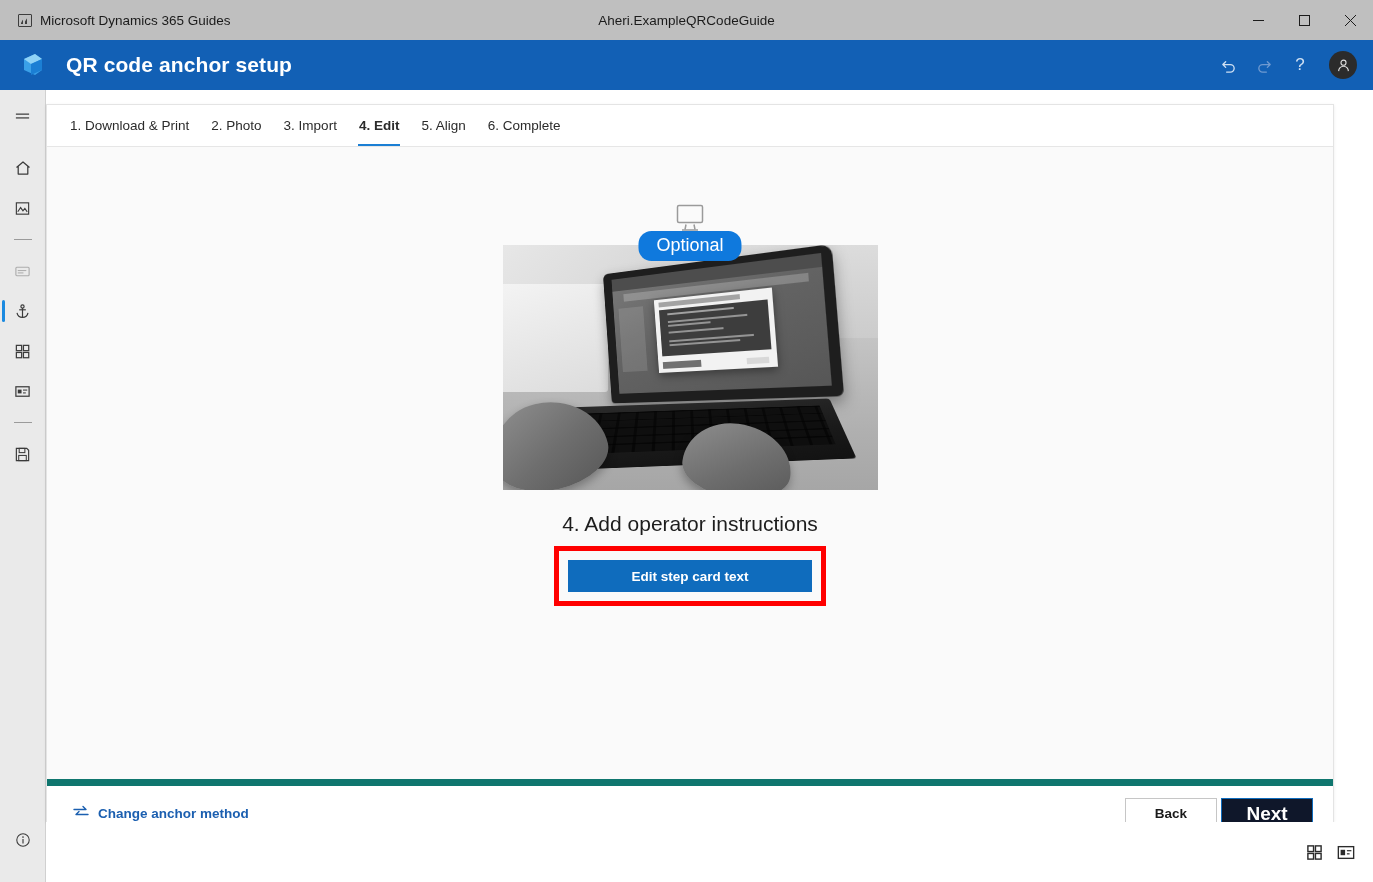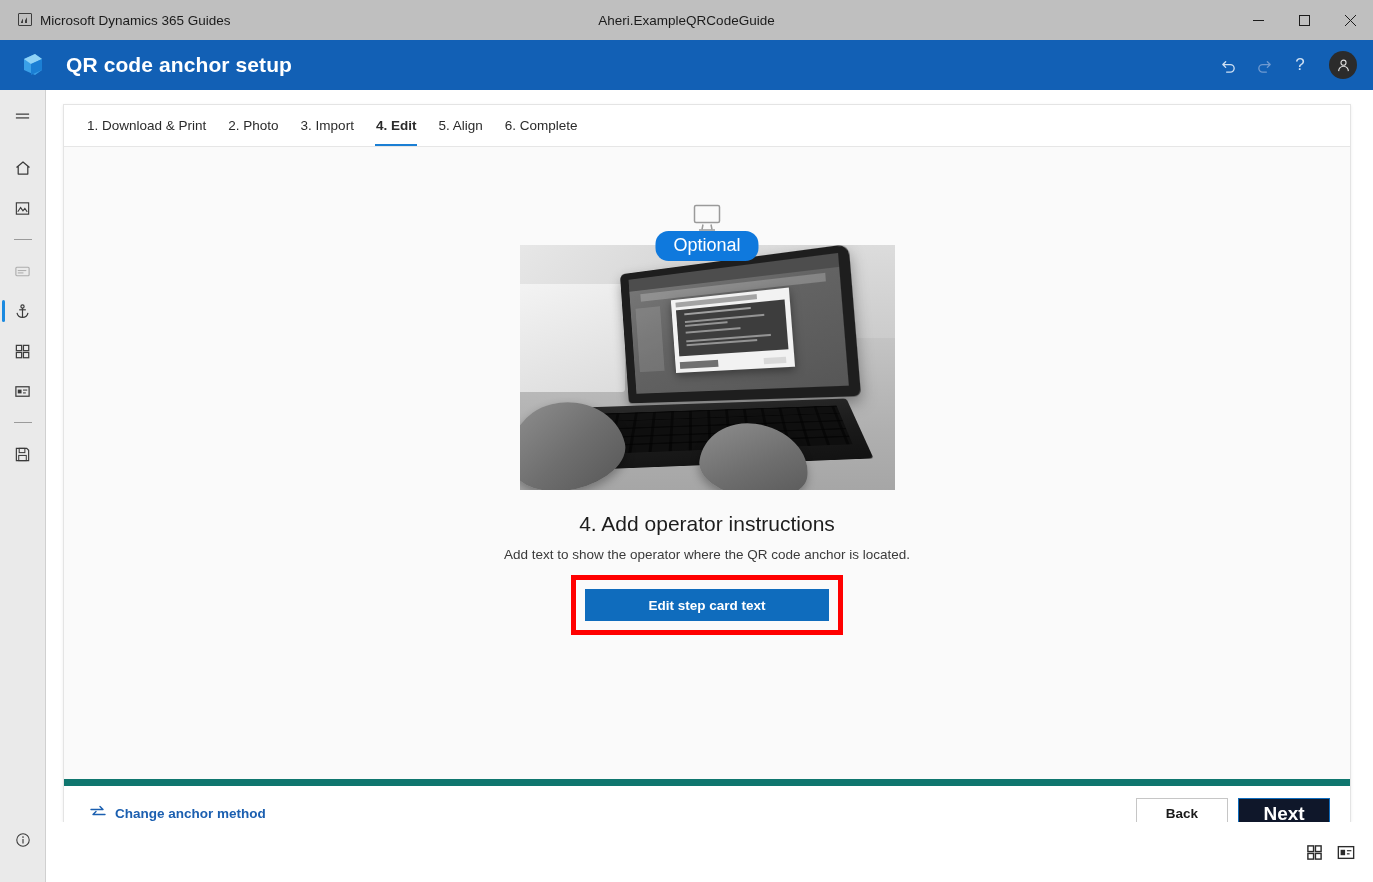--- a/index.html
+++ b/index.html
@@ -9,21 +9,21 @@
     background: #ffffff;
     overflow: hidden;
   }
 
   
   .titlebar {
     position: absolute; left: 0; top: 0; width: 1373px; height: 40px;
     background: #bfbfbf;
     display: flex; align-items: center;
   }
-  .tb-left { display: flex; gap: 8px; padding-left: 18px; width: 420px; }
+  .tb-left { display: flex; align-items: center; gap: 8px; padding-left: 18px; width: 420px; }
   .tb-appicon {
     width: 14px; height: 13px; border: 1.4px solid #3d3d3d; border-radius: 1px;
     position: relative; flex: none;
   }
   .tb-appicon::after {
     content: ""; position: absolute; left: 1.5px; bottom: 1.5px; right: 1.5px; height: 6px;
     background: linear-gradient(90deg, #3d3d3d 0 2px, transparent 2px 4px, #3d3d3d 4px 6px, transparent 6px);
     clip-path: polygon(0 100%, 25% 30%, 45% 70%, 70% 10%, 100% 100%);
   }
   .tb-apptitle { font-size: 13.5px; color: #1b1b1b; white-space: nowrap; }
@@ -70,21 +70,21 @@
   .rail-item.faded { opacity: .35; }
   .rail-item.selected::before {
     content: ""; position: absolute; left: 2px; top: 9px; width: 3px; height: 22px;
     background: #1b8ae0; border-radius: 2px;
   }
   .rail-sep { width: 18px; height: 1px; background: #9b9b9b; margin: 11px 0; }
   .rail-bottom { margin-top: auto; margin-bottom: 22px; }
 
   
   .panel {
-    position: absolute; left: 63px; top: 104px; width: 1288px; height: 718px;
+    position: absolute; left: 46px; top: 104px; width: 1288px; height: 718px;
     background: #ffffff; border: 1px solid #e4e4e4;
     box-shadow: 0 1px 3px rgba(0,0,0,.08);
   }
   .tabs {
     height: 42px; display: flex; align-items: flex-end; padding-left: 12px;
     border-bottom: 1px solid #e6e6e6; background: #ffffff;
   }
   .tab {
     height: 100%; padding: 0 11px; display: flex; align-items: center;
     font-size: 13.5px; color: #2b2b2b; position: relative; white-space: nowrap;
@@ -190,21 +190,21 @@
 
   
   .panel-footer {
     height: 62px; background: #ffffff; border-top: 7px solid #0f766e;
     display: flex; align-items: center; padding: 0 20px;
   }
   .link-btn {
     display: flex; align-items: center; gap: 9px; color: #1b5fb0;
     font-size: 13.5px; font-weight: 600; cursor: pointer; padding-left: 6px;
   }
-  .footer-right { margin-left: auto; display: flex; gap: 10px; }
+  .footer-right { margin-left: auto; display: flex; gap: 4px; }
   .btn-sec {
     width: 92px; height: 32px; background: #fff; border: 1px solid #c6c6c6;
     font-size: 13.5px; color: #1a1a1a; display: flex; align-items: center; justify-content: center;
     font-weight: 600; cursor: pointer;
   }
   .btn-pri {
     width: 92px; height: 32px; background: #0f172a; border: 1px solid #0f6cbd;
     font-size: 19px; color: #fff; display: flex; align-items: center; justify-content: center;
     font-weight: 600; cursor: pointer;
   }
@@ -393,21 +393,20 @@
         </div>
         <div class="ph-base">
             <div class="ph-keys"></div>
           </div>
         <div class="ph-hand ph-handL"></div>
         <div class="ph-hand ph-handR"></div>
       </div>
     </div>
 
     <div class="step-title">4. Add operator instructions</div>
-    <div class="step-desc">Add text to show the operator where the QR code anchor is located.</div>
 
     <div class="cta-wrap">
       <div class="cta">Edit step card text</div>
       <div class="hl-box"></div>
     </div>
 
   </div>
 
   <div class="panel-footer">
     <div class="link-btn">

